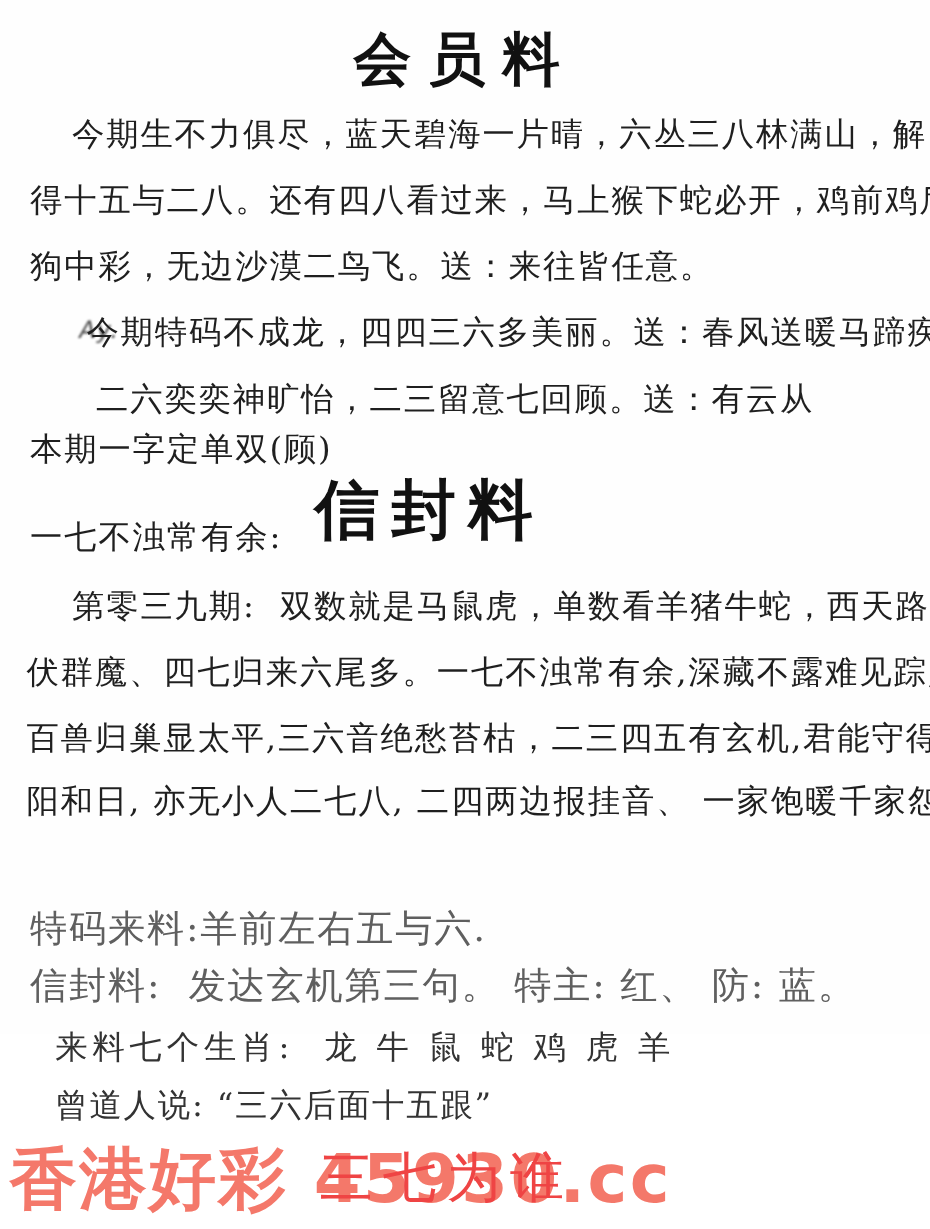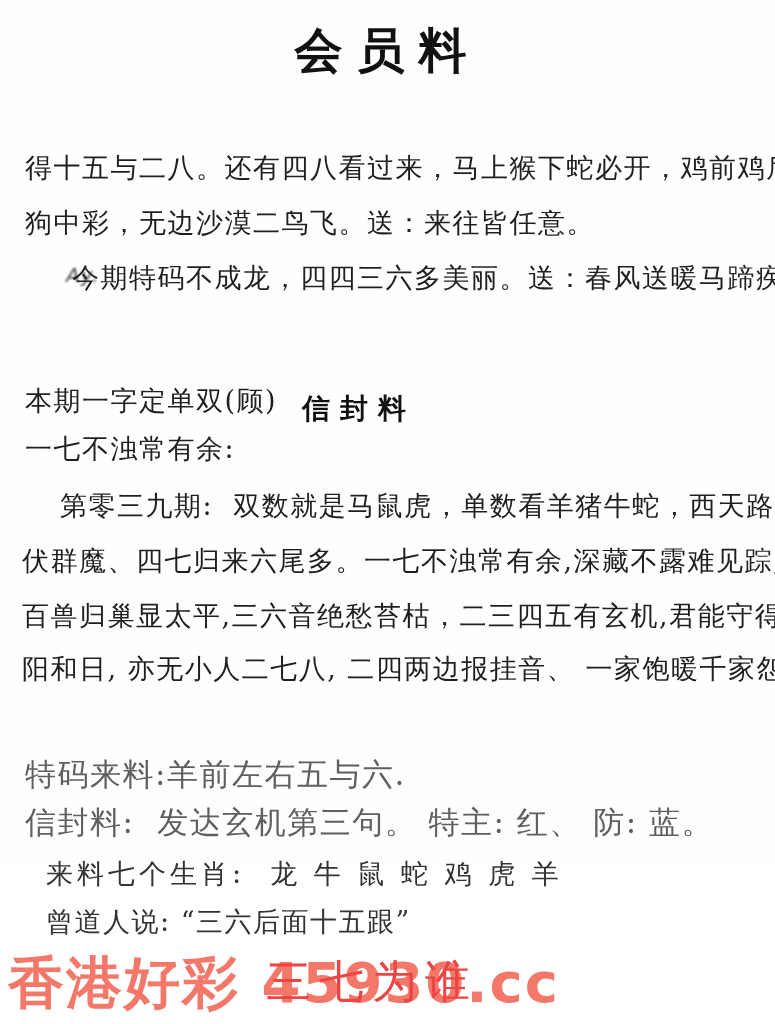--- a/index.html
+++ b/index.html
@@ -26,25 +26,24 @@
   }
   .title{
     font-size:48px;
     font-weight:700;
     letter-spacing:14px;
     color:#111;
     left:0;right:0;
     text-align:center;
   }
   .title2{
-    font-size:28px;
+    font-size:54px;
     font-weight:700;
     letter-spacing:10px;
     color:#111;
-    margin-left:40px;
   }
   .faint{
     color:#5f5f5f;
     font-size:31px;
     filter:blur(0.3px);
   }
   .semi{
     color:#333;
     margin-left:21px;
   }
@@ -79,26 +78,28 @@
     font-family:"DejaVu Sans","Liberation Sans",sans-serif;
   }
 </style>
 </head>
 <body>
 
 <div class="sheet">
 
   <div class="ln title" style="top:22px">会员料</div>
 
+  <div class="ln" style="top:97px;left:60px">今期生不力俱尽，蓝天碧海一片晴，六丛三八林满山，解</div>
   <div class="ln" style="top:152px;left:25px">得十五与二八。还有四八看过来，马上猴下蛇必开，鸡前鸡后</div>
   <div class="ln" style="top:207px;left:25px">狗中彩，无边沙漠二鸟飞。送：来往皆任意。</div>
 
   <div class="smudge" style="top:263px;left:18px">Ay.</div>
   <div class="ln" style="top:262px;left:72px">今期特码不成龙，四四三六多美丽。送：春风送暖马蹄疾。</div>
-  <div class="ln" style="top:385px;left:25px">本期一字定单双(顾)</div>
+  <div class="ln" style="top:318px;left:80px">二六奕奕神旷怡，二三留意七回顾。送：有云从</div>
+  <div class="ln" style="top:359px;left:25px">本期一字定单双(顾)</div>
 
   <div class="ln title2" style="top:392px;left:262px">信封料</div>
   <div class="ln" style="top:433px;left:25px">一七不浊常有余:</div>
 
   <div class="ln" style="top:490px;left:60px">第零三九期:  双数就是马鼠虎，单数看羊猪牛蛇，西天路上</div>
   <div class="ln" style="top:545px;left:22px">伏群魔、四七归来六尾多。一七不浊常有余,深藏不露难见踪,</div>
   <div class="ln" style="top:600px;left:22px">百兽归巢显太平,三六音绝愁苔枯，二三四五有玄机,君能守得</div>
   <div class="ln" style="top:653px;left:22px">阳和日, 亦无小人二七八, 二四两边报挂音、 一家饱暖千家怨,</div>
 
   <div class="ln faint" style="top:756px;left:25px">特码来料:羊前左右五与六.</div>

